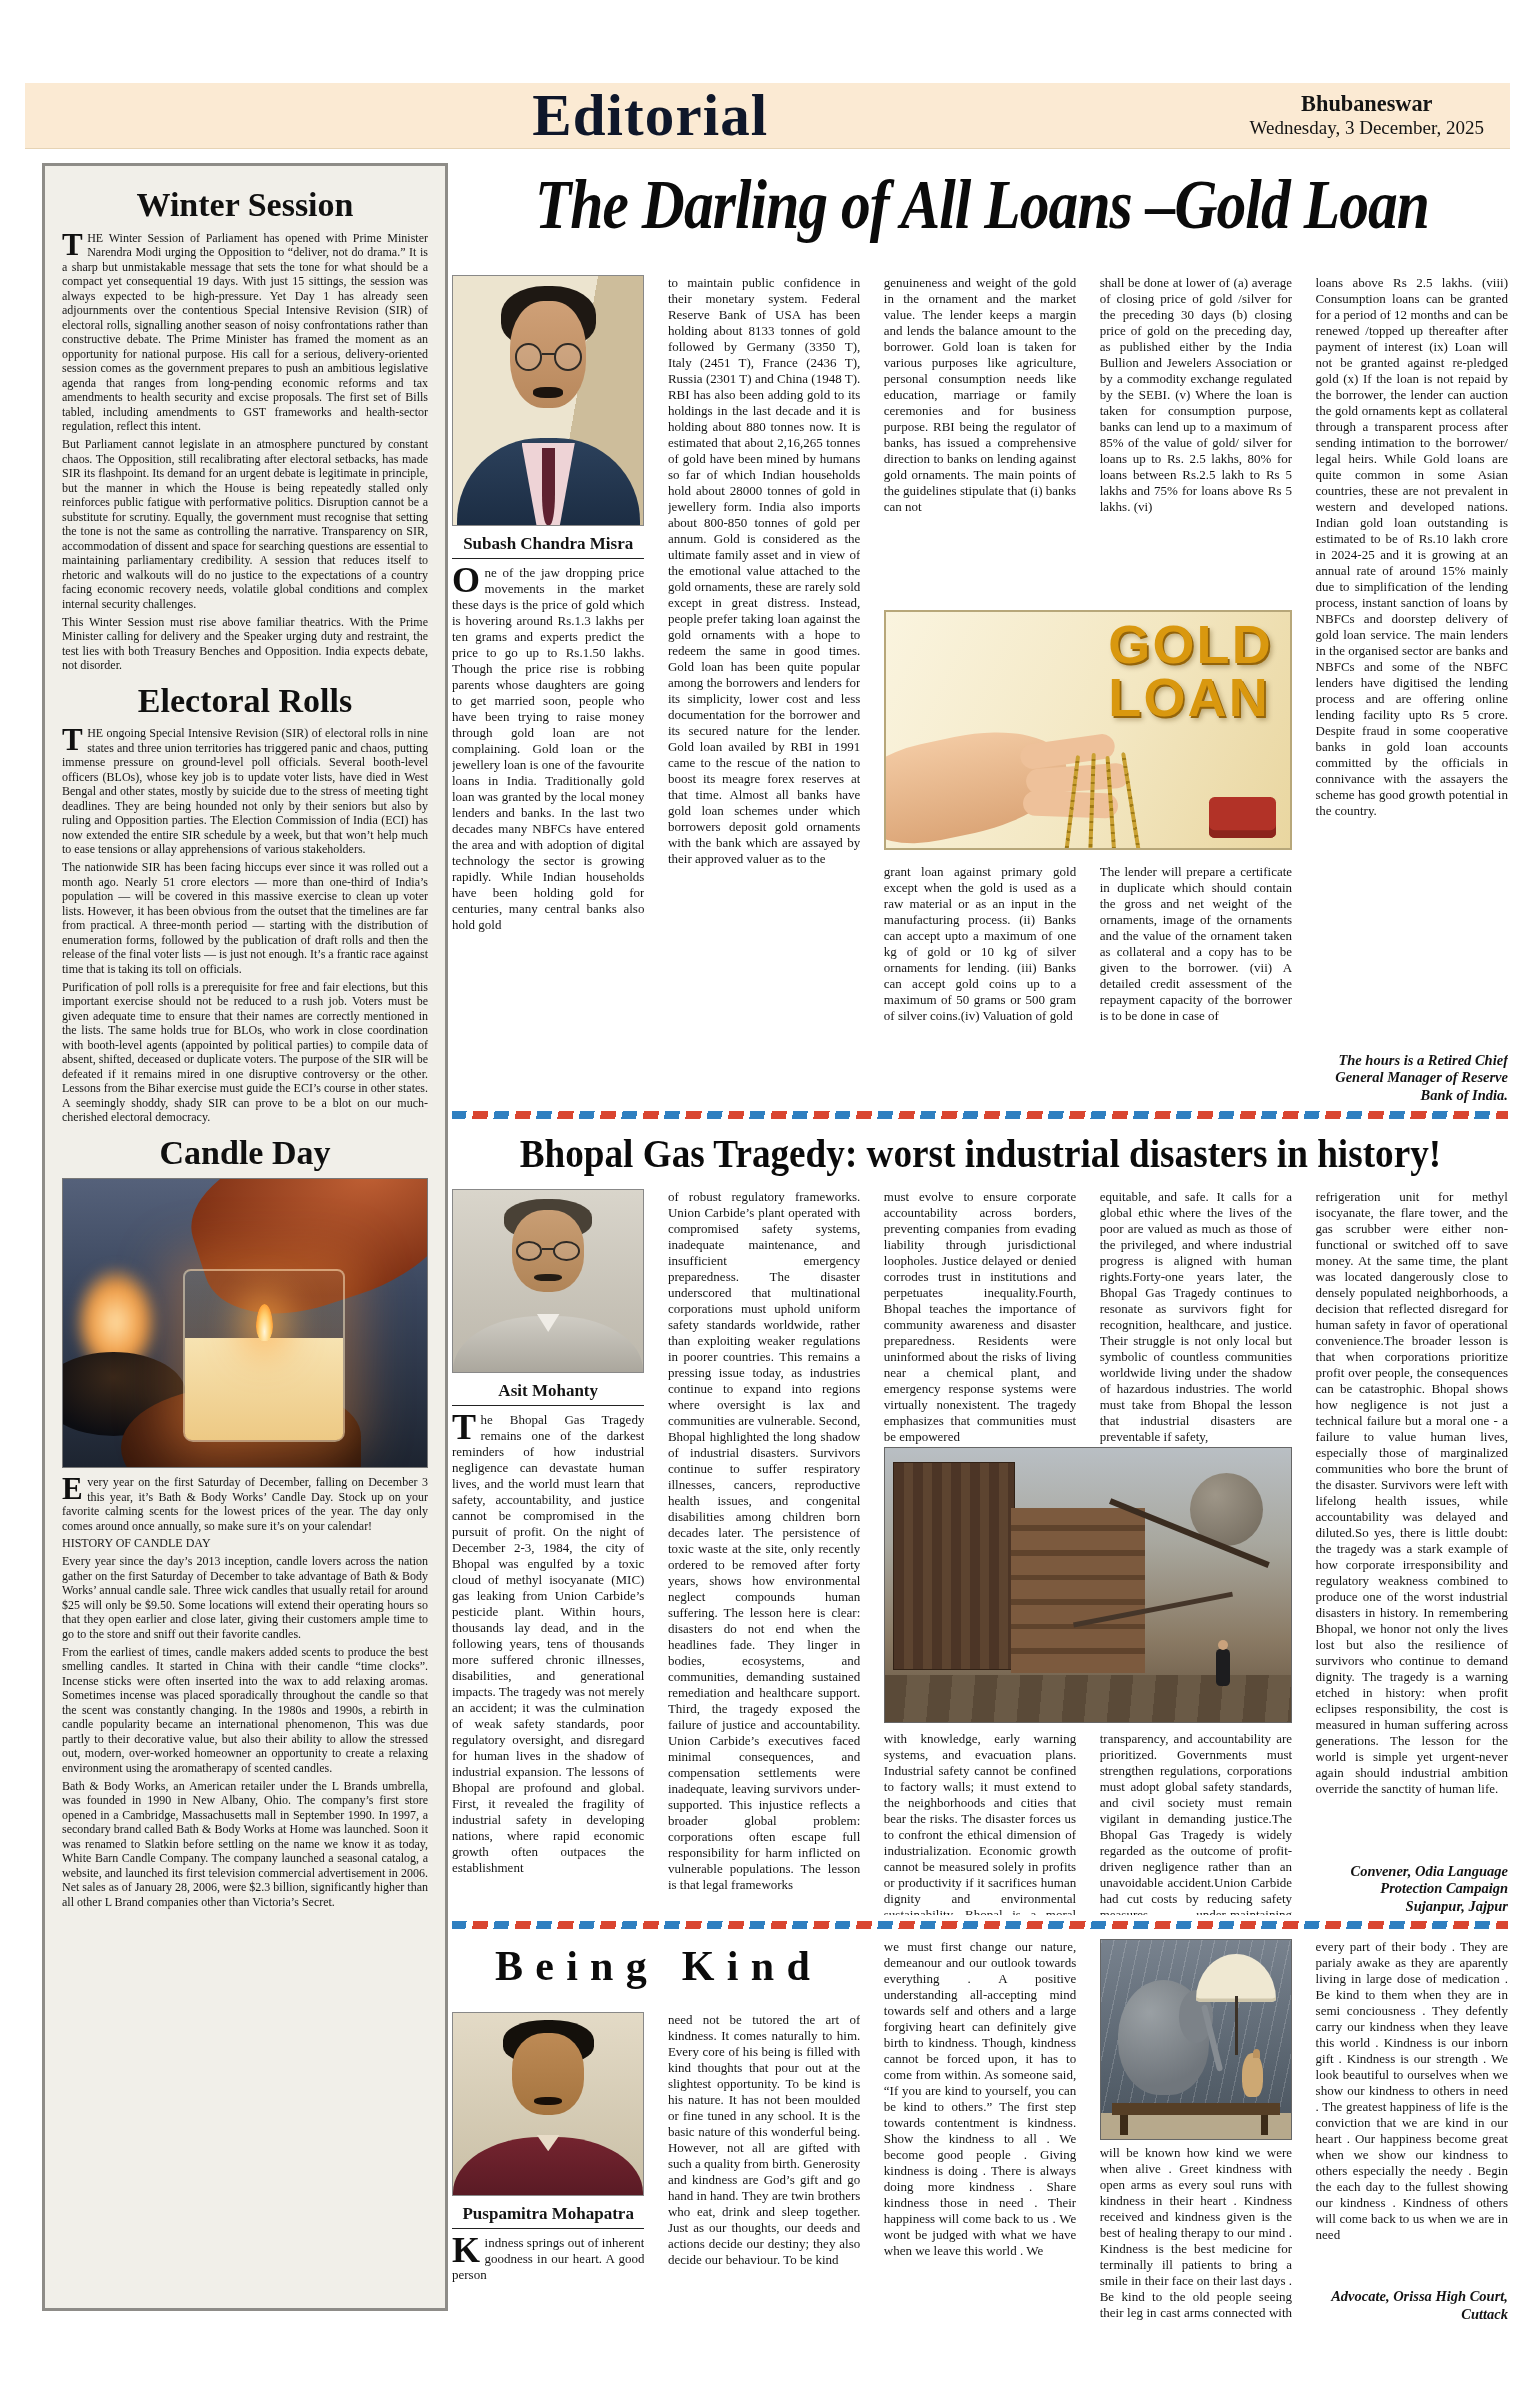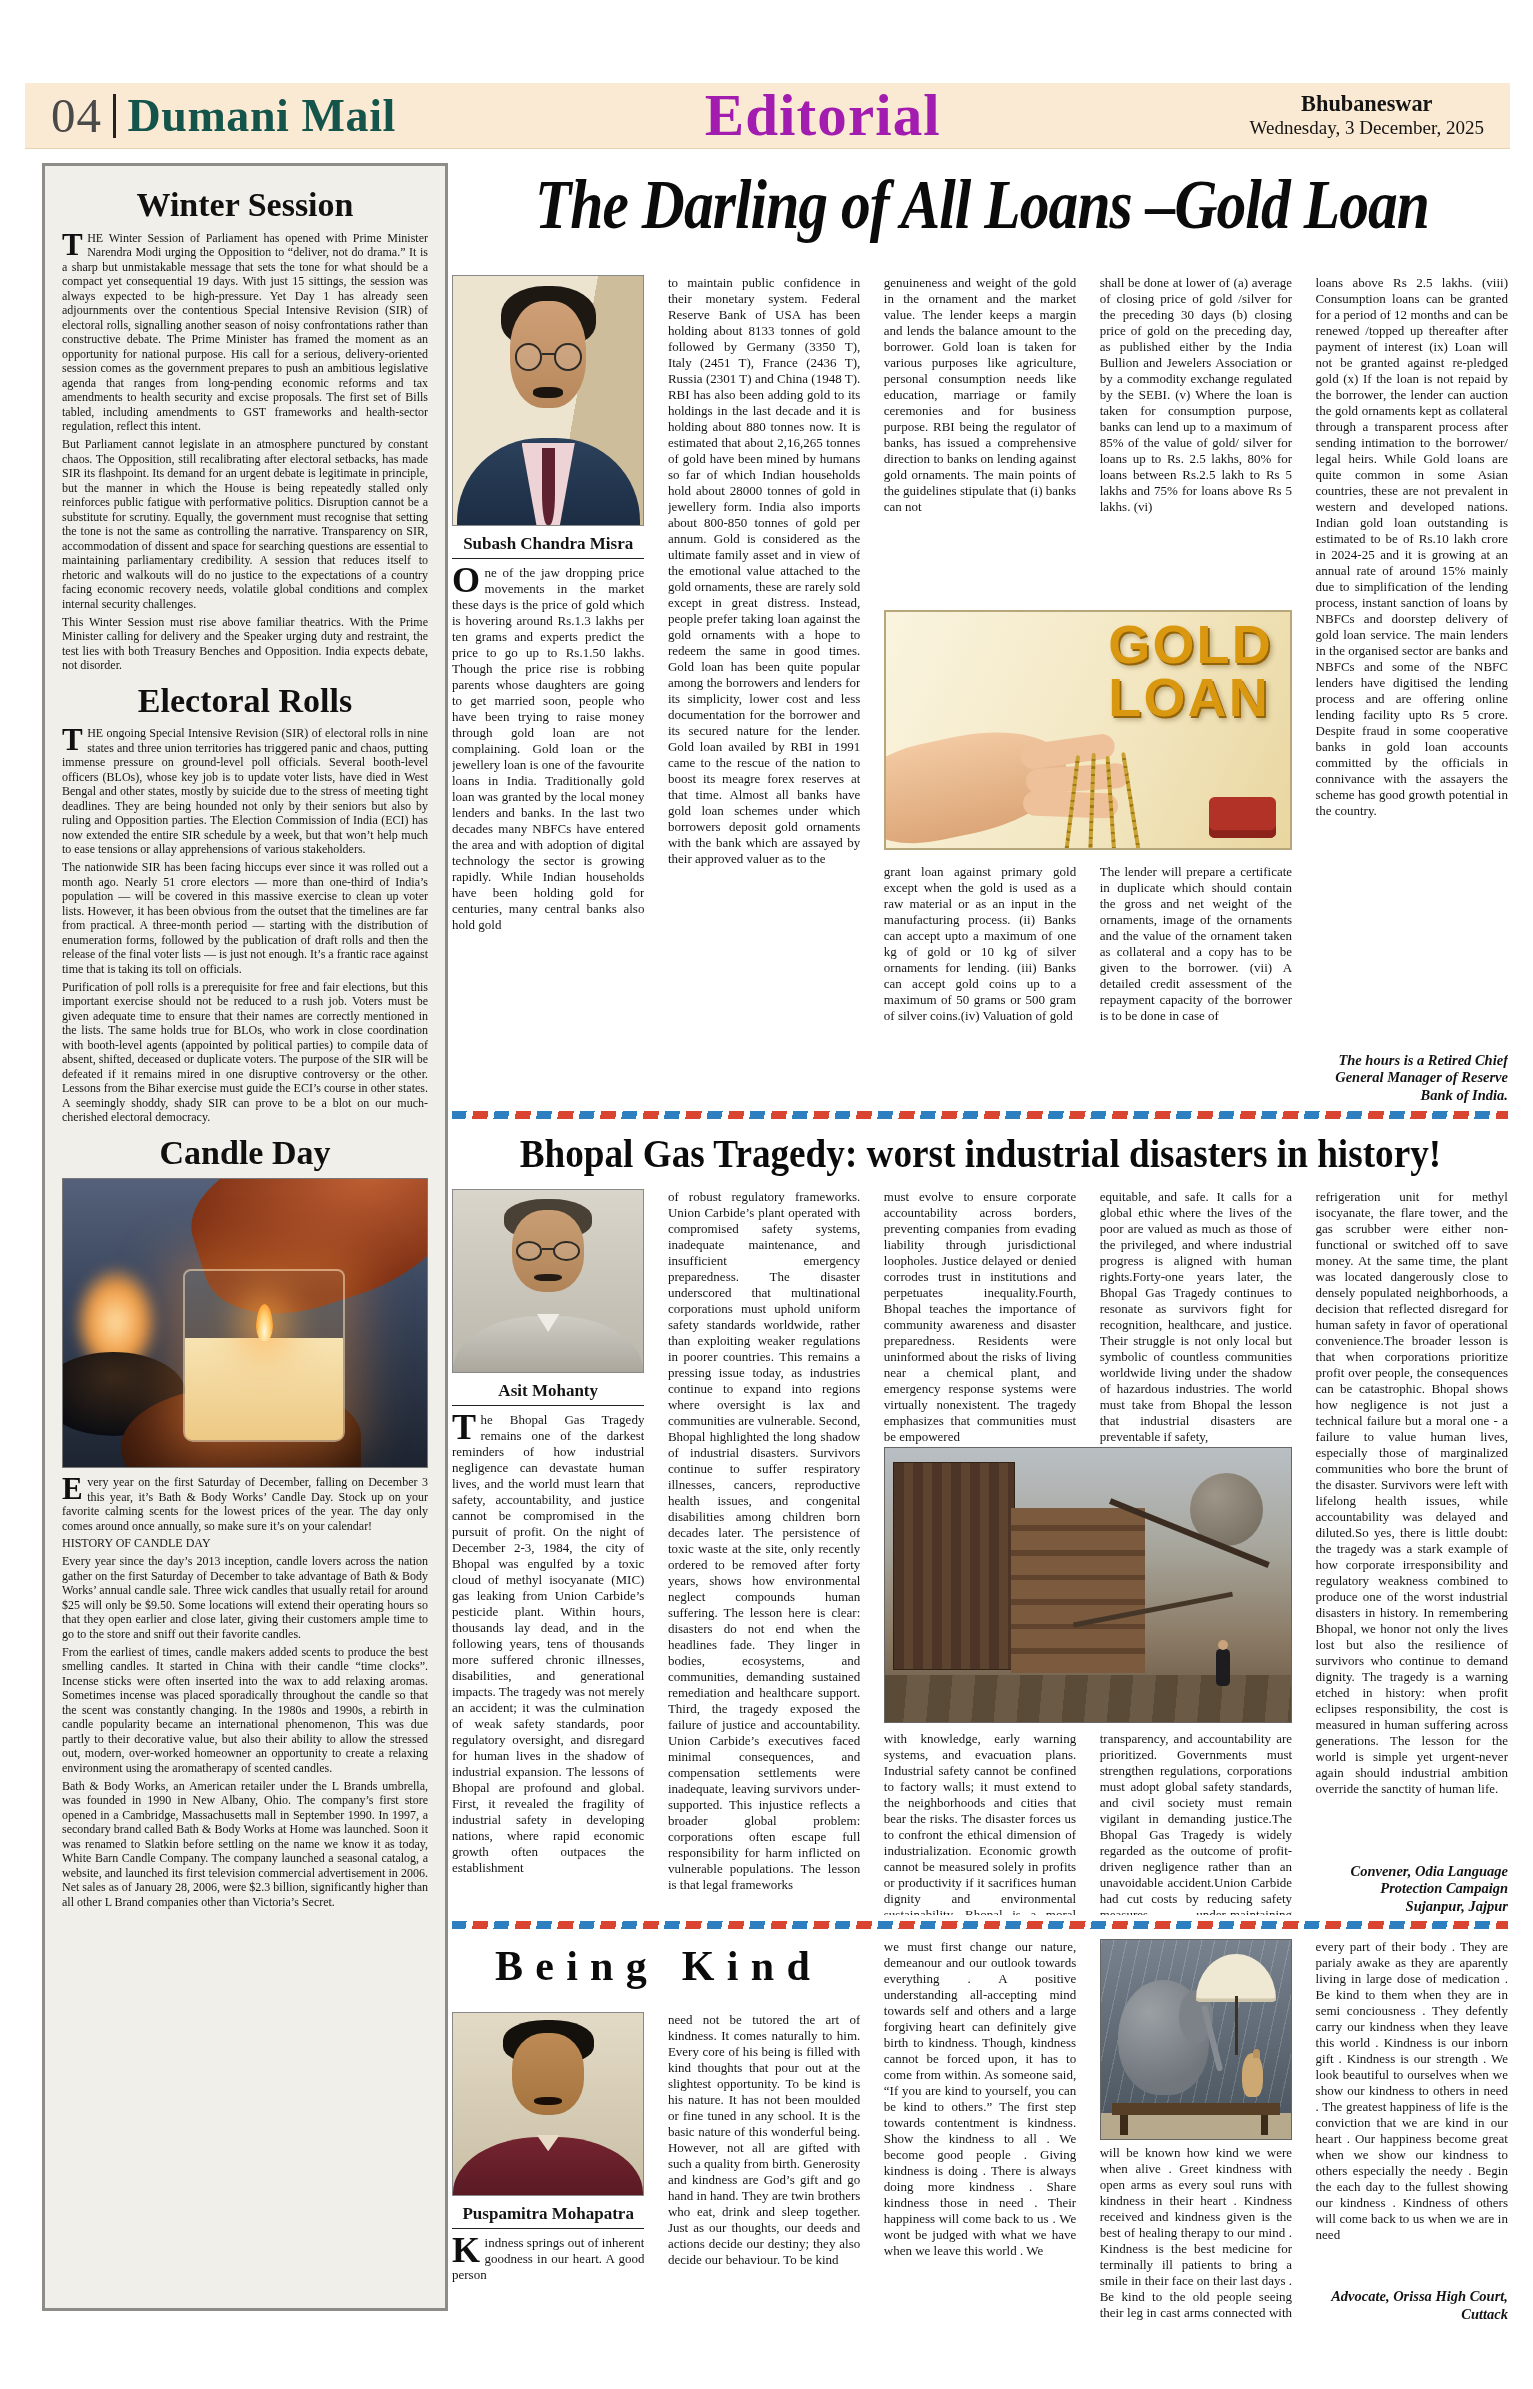--- a/index.html
+++ b/index.html
@@ -7,21 +7,21 @@
   #page{position:relative;width:1533px;height:2389px;background:#ffffff;overflow:hidden}
 
   
   #hdr{position:absolute;left:25px;top:83px;width:1485px;height:66px;background:#fbead3;
        display:flex;align-items:center;padding:0 26px;border-bottom:1.7px solid #e6d3b4}
   .hdr-left{display:flex;align-items:center;gap:11.2px}
   .hdr-pageno{font-size:49px;color:#4a4a4a;font-weight:normal;letter-spacing:1.1px}
   .hdr-bar{width:2.8px;height:44px;background:#222}
   .hdr-paper{font-size:46px;font-weight:bold;color:#15544a;letter-spacing:0.6px}
   .hdr-center{flex:1;text-align:center}
-  .hdr-section{font-size:59px;font-weight:bold;color:#a21caf;letter-spacing:1.1px}
+  .hdr-section{font-size:59px;font-weight:bold;color:#0f172a;letter-spacing:1.1px}
   .hdr-right{text-align:center;line-height:1.2}
   .hdr-city{font-size:22.3px;font-weight:bold}
   .hdr-date{font-size:19px;font-weight:normal}
 
   
   #leftbox{position:absolute;left:42px;top:163px;width:406px;height:2148px;background:#f1efe9;
            border:3.9px solid #8e8c88;padding:11.2px 17px;overflow:hidden}
   .lb h2{font-size:34px;text-align:center;font-weight:bold;margin:9px 0 6.7px;color:#101010}
   .lb p{font-size:12px;line-height:14.5px;text-align:justify;margin:0 0 3.4px;color:#151515}
   .dc{float:left;font-weight:bold;font-size:31px;line-height:26px;padding:1.1px 4.5px 0 0;color:#101010}
@@ -155,25 +155,20 @@
   
   .headline-kind{position:absolute;left:0;top:3.4px;width:413px;text-align:center;
       font-weight:bold;font-size:42px;letter-spacing:12.3px;color:#0b0b0b;white-space:nowrap}
 </style>
 </head>
 <body>
 
 <div id="page">
 
   <div id="hdr">
-    <div class="hdr-left">
-      <span class="hdr-pageno">04</span>
-      <span class="hdr-bar"></span>
-      <span class="hdr-paper">Dumani Mail</span>
-    </div>
     <div class="hdr-center">
       <span class="hdr-section">Editorial</span>
     </div>
     <div class="hdr-right">
       <div class="hdr-city">Bhubaneswar</div>
       <div class="hdr-date">Wednesday, 3 December, 2025</div>
     </div>
   </div>
 
   <div id="leftbox" class="lb">

